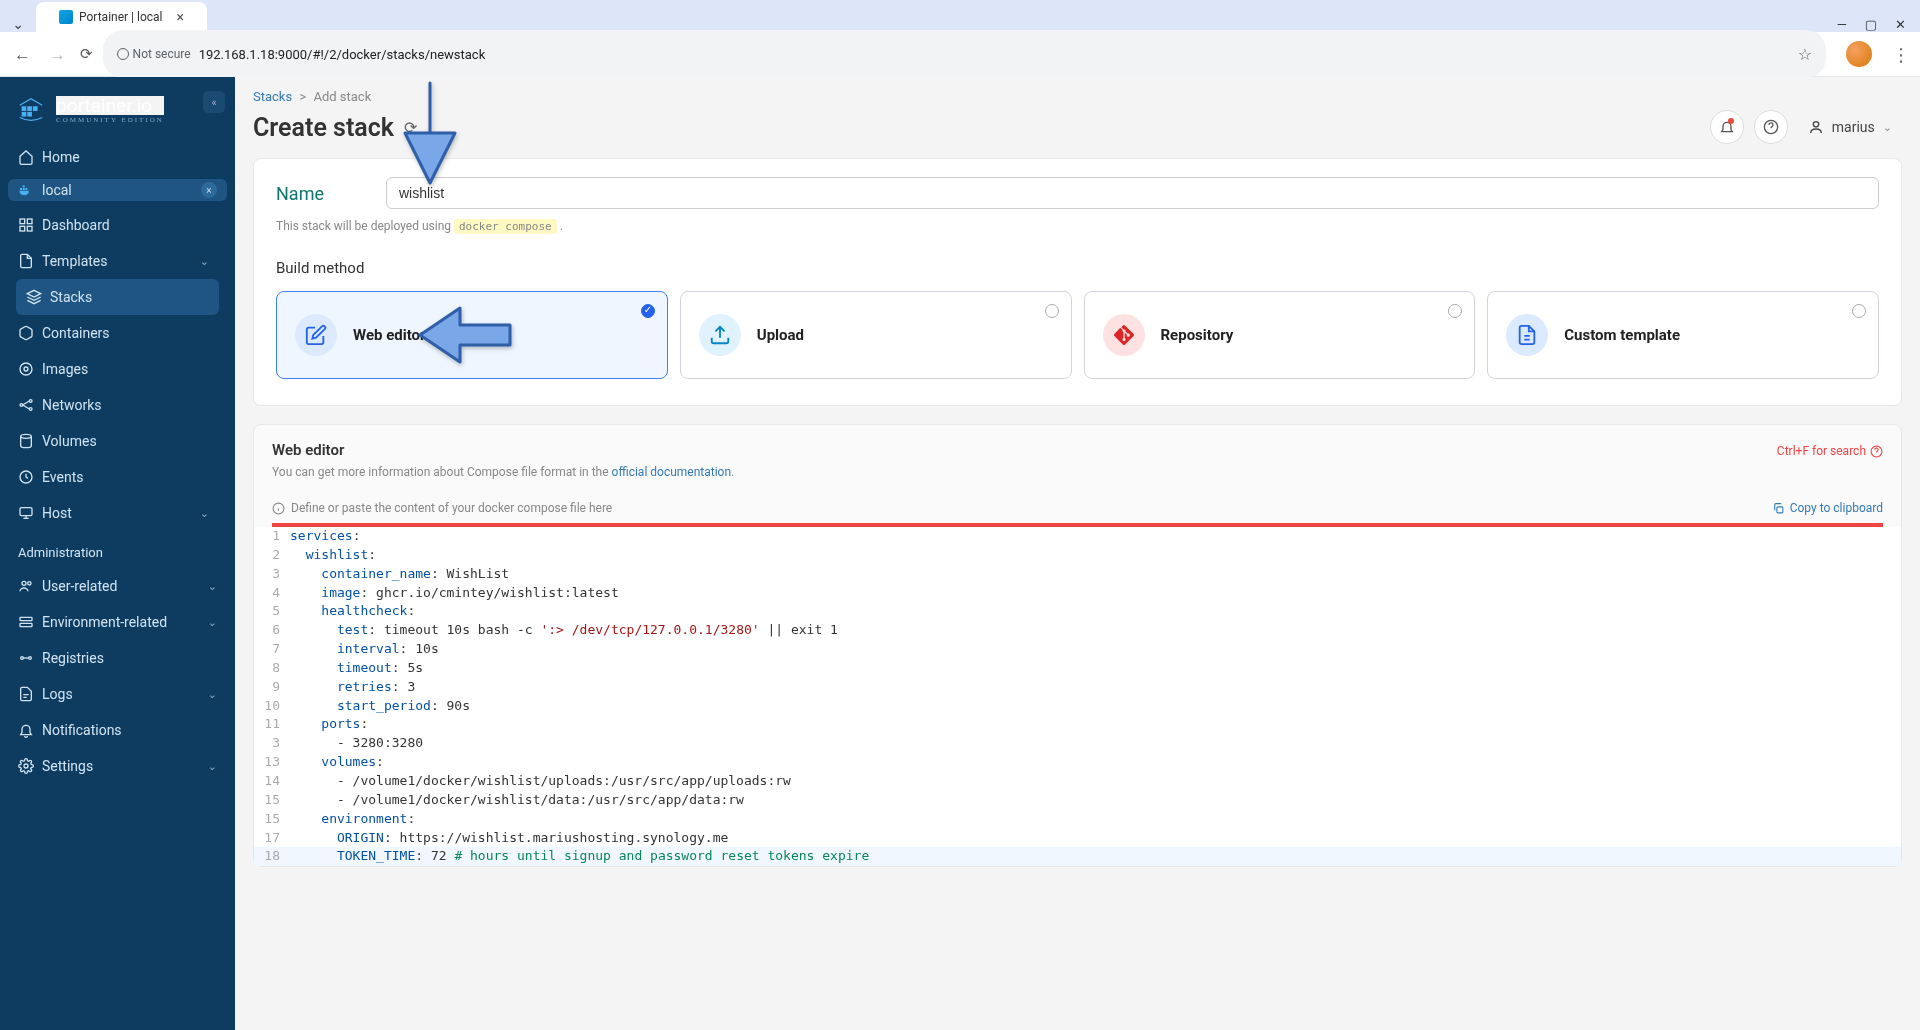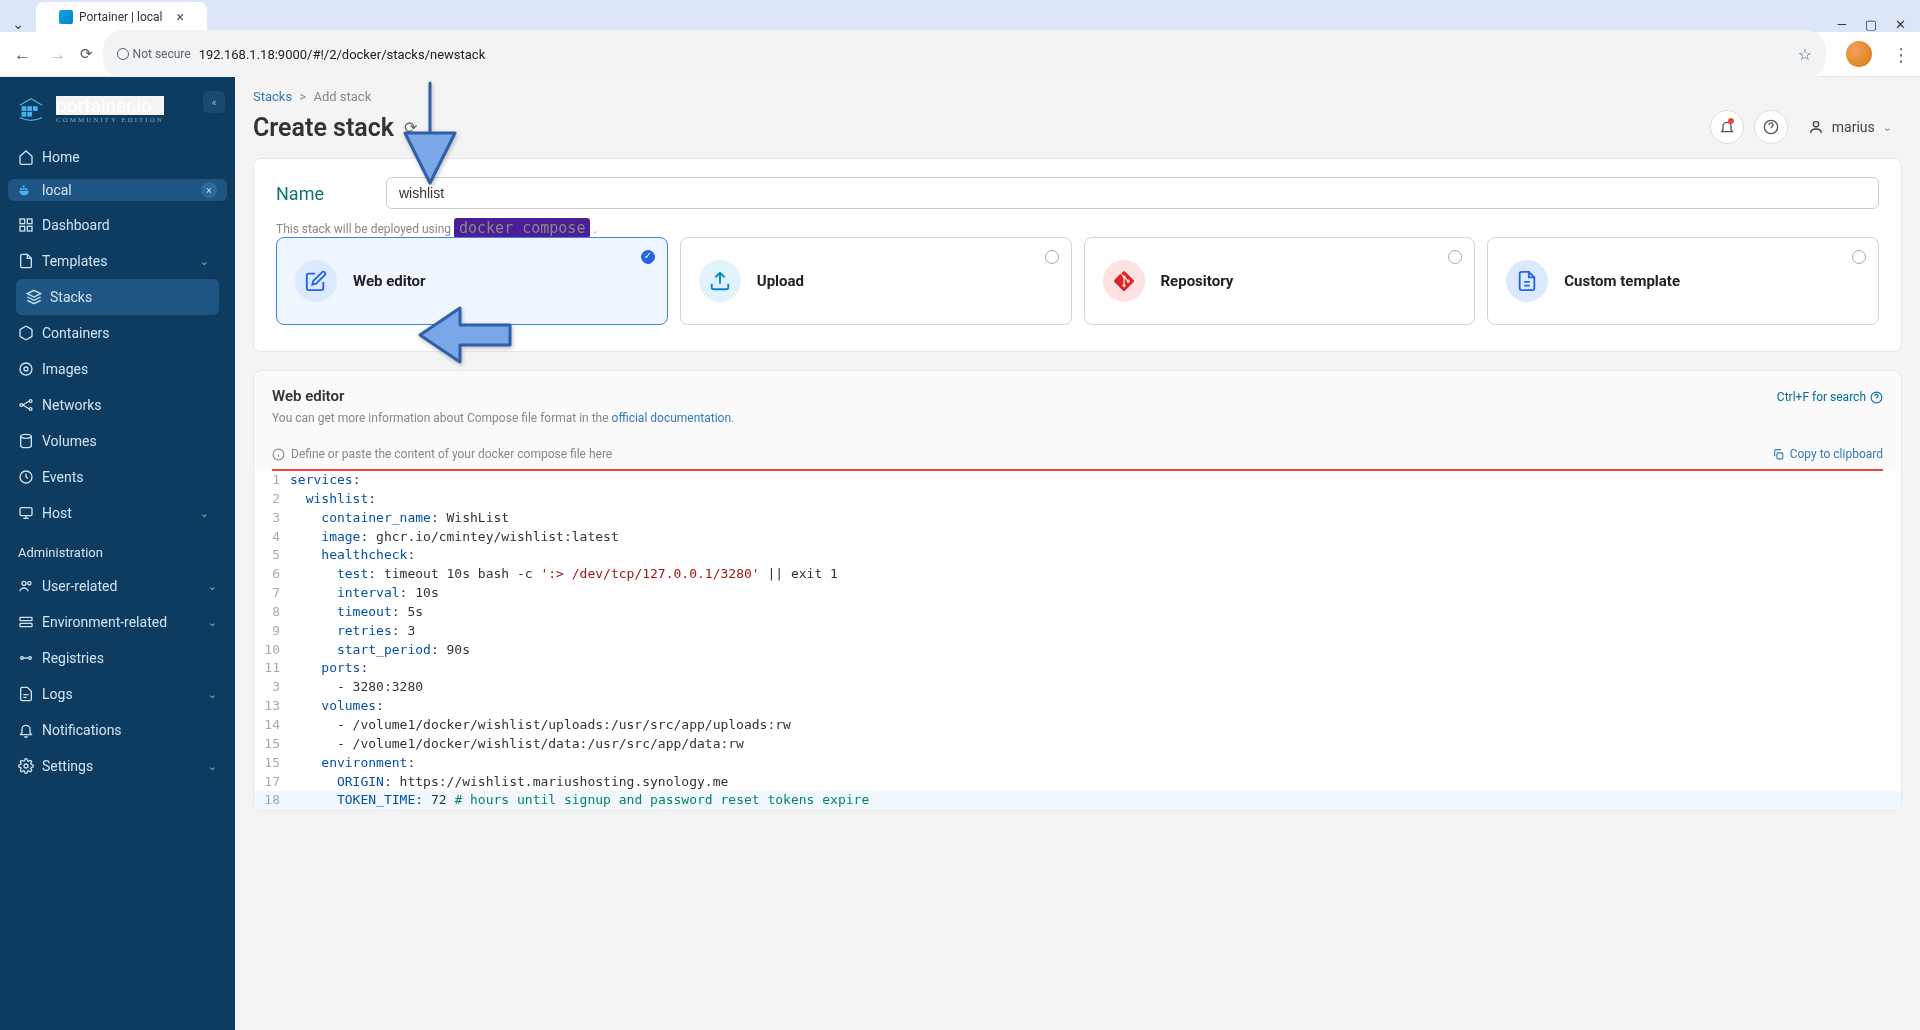--- a/index.html
+++ b/index.html
@@ -55,43 +55,43 @@
 .header-actions { margin-left: auto; display: flex; align-items: center; gap: 10px; }
 .header-btn { width: 34px; height: 34px; border-radius: 50%; border: 1px solid #ddd; background: #fff; display: flex; align-items: center; justify-content: center; color: #555; cursor: pointer; position: relative; }
 .notif-dot { position: absolute; top: 7px; right: 9px; width: 6px; height: 6px; background: #e74c3c; border-radius: 50%; }
 .user-chip { display: flex; align-items: center; gap: 8px; padding: 6px 10px; font-size: 14px; color: #444; cursor: pointer; }
 
 .card { background: #fff; margin: 0 18px 18px; border-radius: 8px; border: 1px solid #e5e7eb; padding: 18px 22px 26px; }
 .form-row { display: flex; align-items: center; gap: 30px; margin-bottom: 10px; }
 .form-label { width: 80px; font-size: 18px; color: #0f766e; }
 .form-input { flex: 1; height: 32px; border: 1px solid #ccc; border-radius: 6px; padding: 0 12px; font-size: 14px; color: #333; }
 .helper { font-size: 12px; color: #888; margin-top: 4px; }
-.helper code { background: #4c1d95; padding: 1px 5px; border-radius: 3px; font-size: 15px; }
+.helper code { background: #fef9c3; padding: 1px 5px; border-radius: 3px; font-size: 11px; }
 
 .section-label { font-size: 15px; color: #333; margin: 26px 0 14px; }
 .method-grid { display: grid; grid-template-columns: repeat(4, 1fr); gap: 12px; }
 .method-card { border: 1px solid #d1d5db; border-radius: 8px; padding: 22px 18px; display: flex; align-items: center; gap: 16px; cursor: pointer; position: relative; background: #fff; }
 .method-card.selected { border-color: #3b82f6; background: #eff6ff; }
 .method-icon { width: 42px; height: 42px; border-radius: 50%; display: flex; align-items: center; justify-content: center; }
 .method-card.selected .method-icon { background: #dbeafe; color: #2563eb; }
 .method-card:not(.selected) .method-icon.upload { background: #e0f2fe; color: #0284c7; }
 .method-card:not(.selected) .method-icon.repo { background: #fee2e2; color: #dc2626; }
 .method-card:not(.selected) .method-icon.custom { background: #dbeafe; color: #2563eb; }
 .method-title { font-size: 15px; font-weight: 700; color: #222; }
 .method-radio { position: absolute; top: 12px; right: 12px; width: 14px; height: 14px; border-radius: 50%; border: 1.5px solid #aaa; }
 .method-card.selected .method-radio { border-color: #2563eb; background: #2563eb; }
 .method-card.selected .method-radio::after { content:'✓'; color:#fff; font-size:10px; position:absolute; top:-1px; left:2px; }
 
 .editor-card { background: #fafafa; border: 1px solid #e5e7eb; border-radius: 8px; margin: 18px 18px 0; padding: 16px 18px 0; }
 .editor-header { display: flex; align-items: baseline; justify-content: space-between; margin-bottom: 6px; }
 .editor-title { font-size: 15px; font-weight: 600; color: #333; }
-.editor-hint { font-size: 12px; color: #0369a1; display: flex; align-items: center; gap: 4px; }
+.editor-hint { font-size: 12px; color: #ef4444; display: flex; align-items: center; gap: 4px; }
 .editor-sub { font-size: 12px; color: #888; margin-bottom: 16px; }
 .editor-sub a { color: #337ab7; text-decoration: none; }
-.editor-toolbar { display: flex; justify-content: space-between; align-items: center; font-size: 12px; color: #888; padding: 6px 0 8px; border-bottom: 2px solid #ef4444; }
+.editor-toolbar { display: flex; justify-content: space-between; align-items: center; font-size: 12px; color: #888; padding: 6px 0 8px; border-bottom: 4px solid #ef4444; }
 .editor-toolbar .placeholder-info { display: flex; align-items: center; gap: 6px; }
 .editor-toolbar .copy-link { color: #337ab7; cursor: pointer; display: flex; align-items: center; gap: 5px; }
 
 .code-editor { font-family: 'Menlo','Consolas',monospace; font-size: 13px; line-height: 1.45; background: #fff; margin: 0 -18px; }
 .code-line { display: flex; }
 .code-line.hl { background: #f0f7ff; }
 .gutter { width: 36px; text-align: right; padding-right: 10px; color: #aaa; user-select: none; flex-shrink: 0; }
 .code { white-space: pre; color: #333; }
 .tok-key { color: #0451a5; }
 .tok-str { color: #a31515; }
@@ -366,20 +366,21 @@
 
     <div class="card">
       <div class="form-row">
         <label class="form-label">Name</label>
         <input class="form-input" value="wishlist" style="">
       </div>
       <div class="helper">
         <span>This stack will be deployed using </span><code>docker compose</code><span> .</span>
       </div>
 
+      <div class="section-label">Build method</div>
       <div class="method-grid">
         <div class="method-card selected">
           <div class="method-icon">
               <svg width="22" height="22" viewBox="0 0 24 24" fill="none" stroke="currentColor" stroke-width="2">
                 <path d="M11 4H4a2 2 0 00-2 2v14a2 2 0 002 2h14a2 2 0 002-2v-7"></path>
                 <path d="M18.5 2.5a2.12 2.12 0 013 3L12 15l-4 1 1-4 9.5-9.5z"></path>
               </svg>
             </div>
           <div class="method-title">Web editor</div>
           <div class="method-radio"></div>

